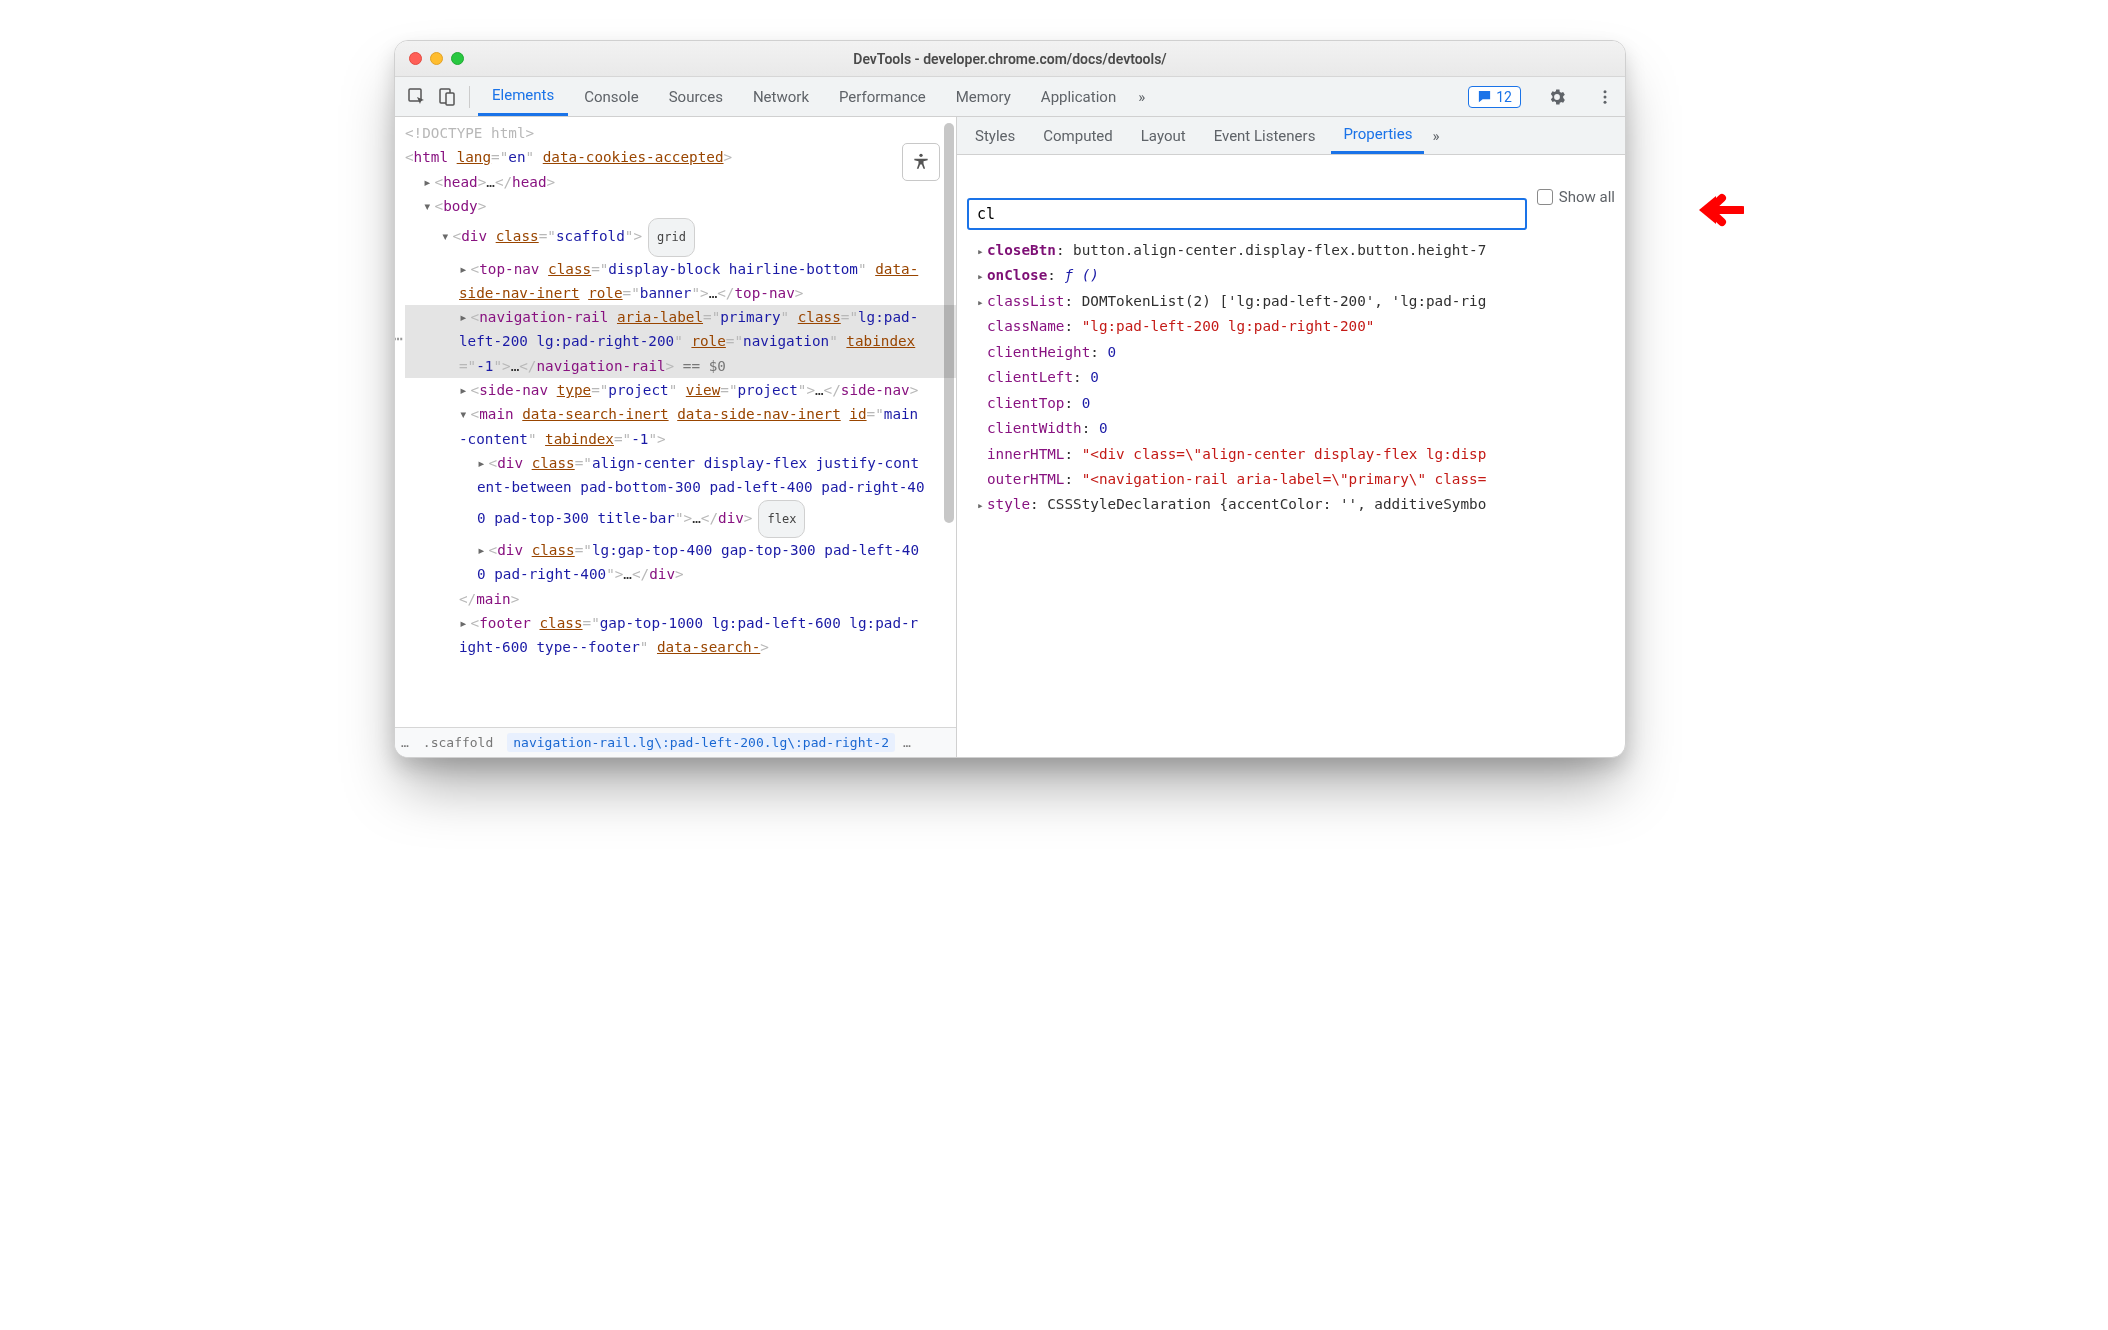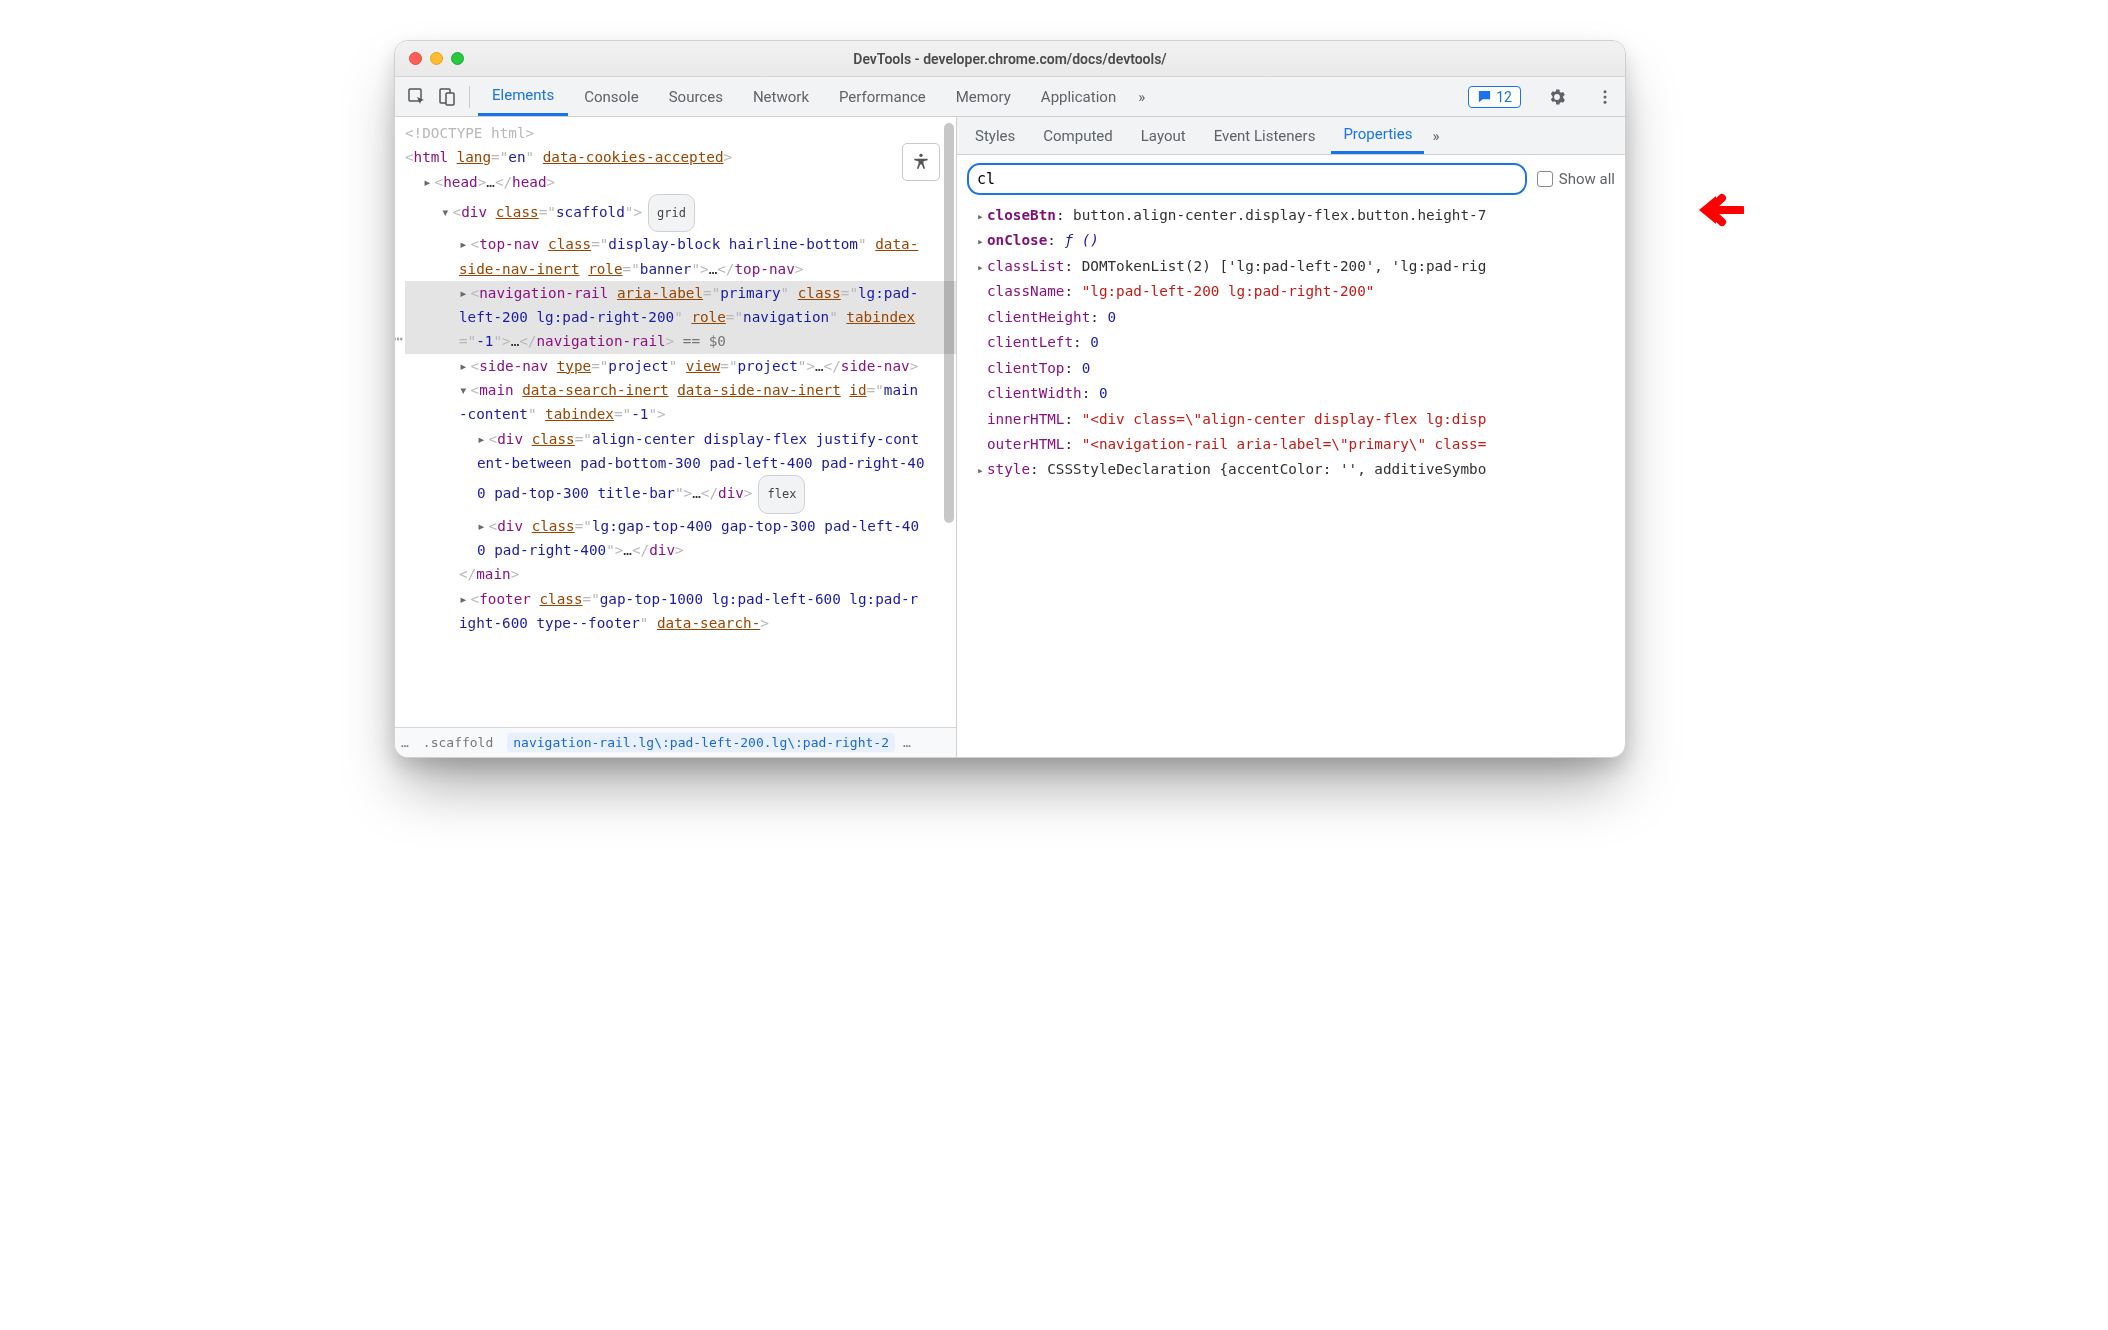--- a/index.html
+++ b/index.html
@@ -144,24 +144,25 @@
     padding:0 12px; height:100%; display:flex; align-items:center;
     color:#5f6368; font-size:15px;
   }
   .subtab.active { color:#1a73e8; border-bottom:3px solid #1a73e8;}
   .filterbar {
     display:flex; align-items:center; gap:10px;
     padding:8px 10px;
   }
   .filterinput {
     flex:1; height:32px;
-    border:2px solid #1a73e8; border-radius:13px;
+    border:2px solid #1a73e8; border-radius:3px;
     padding:0 8px;
     font-family: Menlo, monospace; font-size:15px;
     outline:none;
+    margin-top:35px;
   }
   .chk { display:flex; align-items:center; gap:6px; color:#5f6368; font-size:15px;}
   .chkbox{width:16px;height:16px;border:1.5px solid #8a8a8a;border-radius:3px;background:#fff;}
   .props {
     flex:1; padding: 0 0 0 6px;
     font-family: Menlo, Consolas, monospace;
     font-size:14.3px; line-height:1.78;
     overflow:hidden;
   }
   .props .pline { white-space:nowrap; overflow:hidden; text-overflow:clip; padding-left:14px;}
@@ -268,20 +269,21 @@
             <svg width="20" height="20" viewBox="0 0 24 24" fill="currentColor">
                 <circle cx="12" cy="4" r="2"></circle>
                 <path d="M4 8h16v2l-5 1v3l2 6h-2l-2-5h-2l-2 5H7l2-6v-3L4 10z"></path>
               </svg>
           </div>
           <span class="gutterdots">⋯</span>
 
         <div class="line "><span class="grey">&lt;!DOCTYPE html&gt;</span></div>
             <div class="line "><span class="grey">&lt;</span><span class="tagc">html</span> <span class="attr">lang</span><span class="grey">="</span><span class="valc">en</span><span class="grey">"</span> <span class="attr">data-cookies-accepted</span><span class="grey">&gt;</span></div>
             <div class="line ind1"><span class="disc">▸</span><span class="grey">&lt;</span><span class="tagc">head</span><span class="grey">&gt;</span><span class="txt">…</span><span class="grey">&lt;/</span><span class="tagc">head</span><span class="grey">&gt;</span></div>
+            <div class="line ind1"><span class="disc">▾</span><span class="grey">&lt;</span><span class="tagc">body</span><span class="grey">&gt;</span></div>
             <div class="line ind2"><span class="disc">▾</span><span class="grey">&lt;</span><span class="tagc">div</span> <span class="attr">class</span><span class="grey">="</span><span class="valc">scaffold</span><span class="grey">"</span><span class="grey">&gt;</span><span class="pill">grid</span></div>
             <div class="line ind3"><span class="disc">▸</span><span class="grey">&lt;</span><span class="tagc">top-nav</span> <span class="attr">class</span><span class="grey">="</span><span class="valc">display-block hairline-bottom</span><span class="grey">"</span> <span class="attr">data-side-nav-inert</span> <span class="attr">role</span><span class="grey">="</span><span class="valc">banner</span><span class="grey">"</span><span class="grey">&gt;</span><span class="txt">…</span><span class="grey">&lt;/</span><span class="tagc">top-nav</span><span class="grey">&gt;</span></div>
             <div class="line ind3 sel"><span class="disc">▸</span><span class="grey">&lt;</span><span class="tagc">navigation-rail</span> <span class="attr">aria-label</span><span class="grey">="</span><span class="valc">primary</span><span class="grey">"</span> <span class="attr">class</span><span class="grey">="</span><span class="valc">lg:pad-left-200 lg:pad-right-200</span><span class="grey">"</span> <span class="attr">role</span><span class="grey">="</span><span class="valc">navigation</span><span class="grey">"</span> <span class="attr">tabindex</span><span class="grey">="</span><span class="valc">-1</span><span class="grey">"</span><span class="grey">&gt;</span><span class="txt">…</span><span class="grey">&lt;/</span><span class="tagc">navigation-rail</span><span class="grey">&gt;</span> <span class="eqbadge">== $0</span></div>
             <div class="line ind3"><span class="disc">▸</span><span class="grey">&lt;</span><span class="tagc">side-nav</span> <span class="attr">type</span><span class="grey">="</span><span class="valc">project</span><span class="grey">"</span> <span class="attr">view</span><span class="grey">="</span><span class="valc">project</span><span class="grey">"</span><span class="grey">&gt;</span><span class="txt">…</span><span class="grey">&lt;/</span><span class="tagc">side-nav</span><span class="grey">&gt;</span></div>
             <div class="line ind3"><span class="disc">▾</span><span class="grey">&lt;</span><span class="tagc">main</span> <span class="attr">data-search-inert</span> <span class="attr">data-side-nav-inert</span> <span class="attr">id</span><span class="grey">="</span><span class="valc">main-content</span><span class="grey">"</span> <span class="attr">tabindex</span><span class="grey">="</span><span class="valc">-1</span><span class="grey">"</span><span class="grey">&gt;</span></div>
             <div class="line ind4"><span class="disc">▸</span><span class="grey">&lt;</span><span class="tagc">div</span> <span class="attr">class</span><span class="grey">="</span><span class="valc">align-center display-flex justify-content-between pad-bottom-300 pad-left-400 pad-right-400 pad-top-300 title-bar</span><span class="grey">"</span><span class="grey">&gt;</span><span class="txt">…</span><span class="grey">&lt;/</span><span class="tagc">div</span><span class="grey">&gt;</span><span class="pill">flex</span></div>
             <div class="line ind4"><span class="disc">▸</span><span class="grey">&lt;</span><span class="tagc">div</span> <span class="attr">class</span><span class="grey">="</span><span class="valc">lg:gap-top-400 gap-top-300 pad-left-400 pad-right-400</span><span class="grey">"</span><span class="grey">&gt;</span><span class="txt">…</span><span class="grey">&lt;/</span><span class="tagc">div</span><span class="grey">&gt;</span></div>
             <div class="line ind3"><span class="grey">&lt;/</span><span class="tagc">main</span><span class="grey">&gt;</span></div>
             <div class="line ind3"><span class="disc">▸</span><span class="grey">&lt;</span><span class="tagc">footer</span> <span class="attr">class</span><span class="grey">="</span><span class="valc">gap-top-1000 lg:pad-left-600 lg:pad-right-600 type--footer</span><span class="grey">"</span> <span class="attr">data-search-</span><span class="grey">&gt;</span></div>
           </div>

